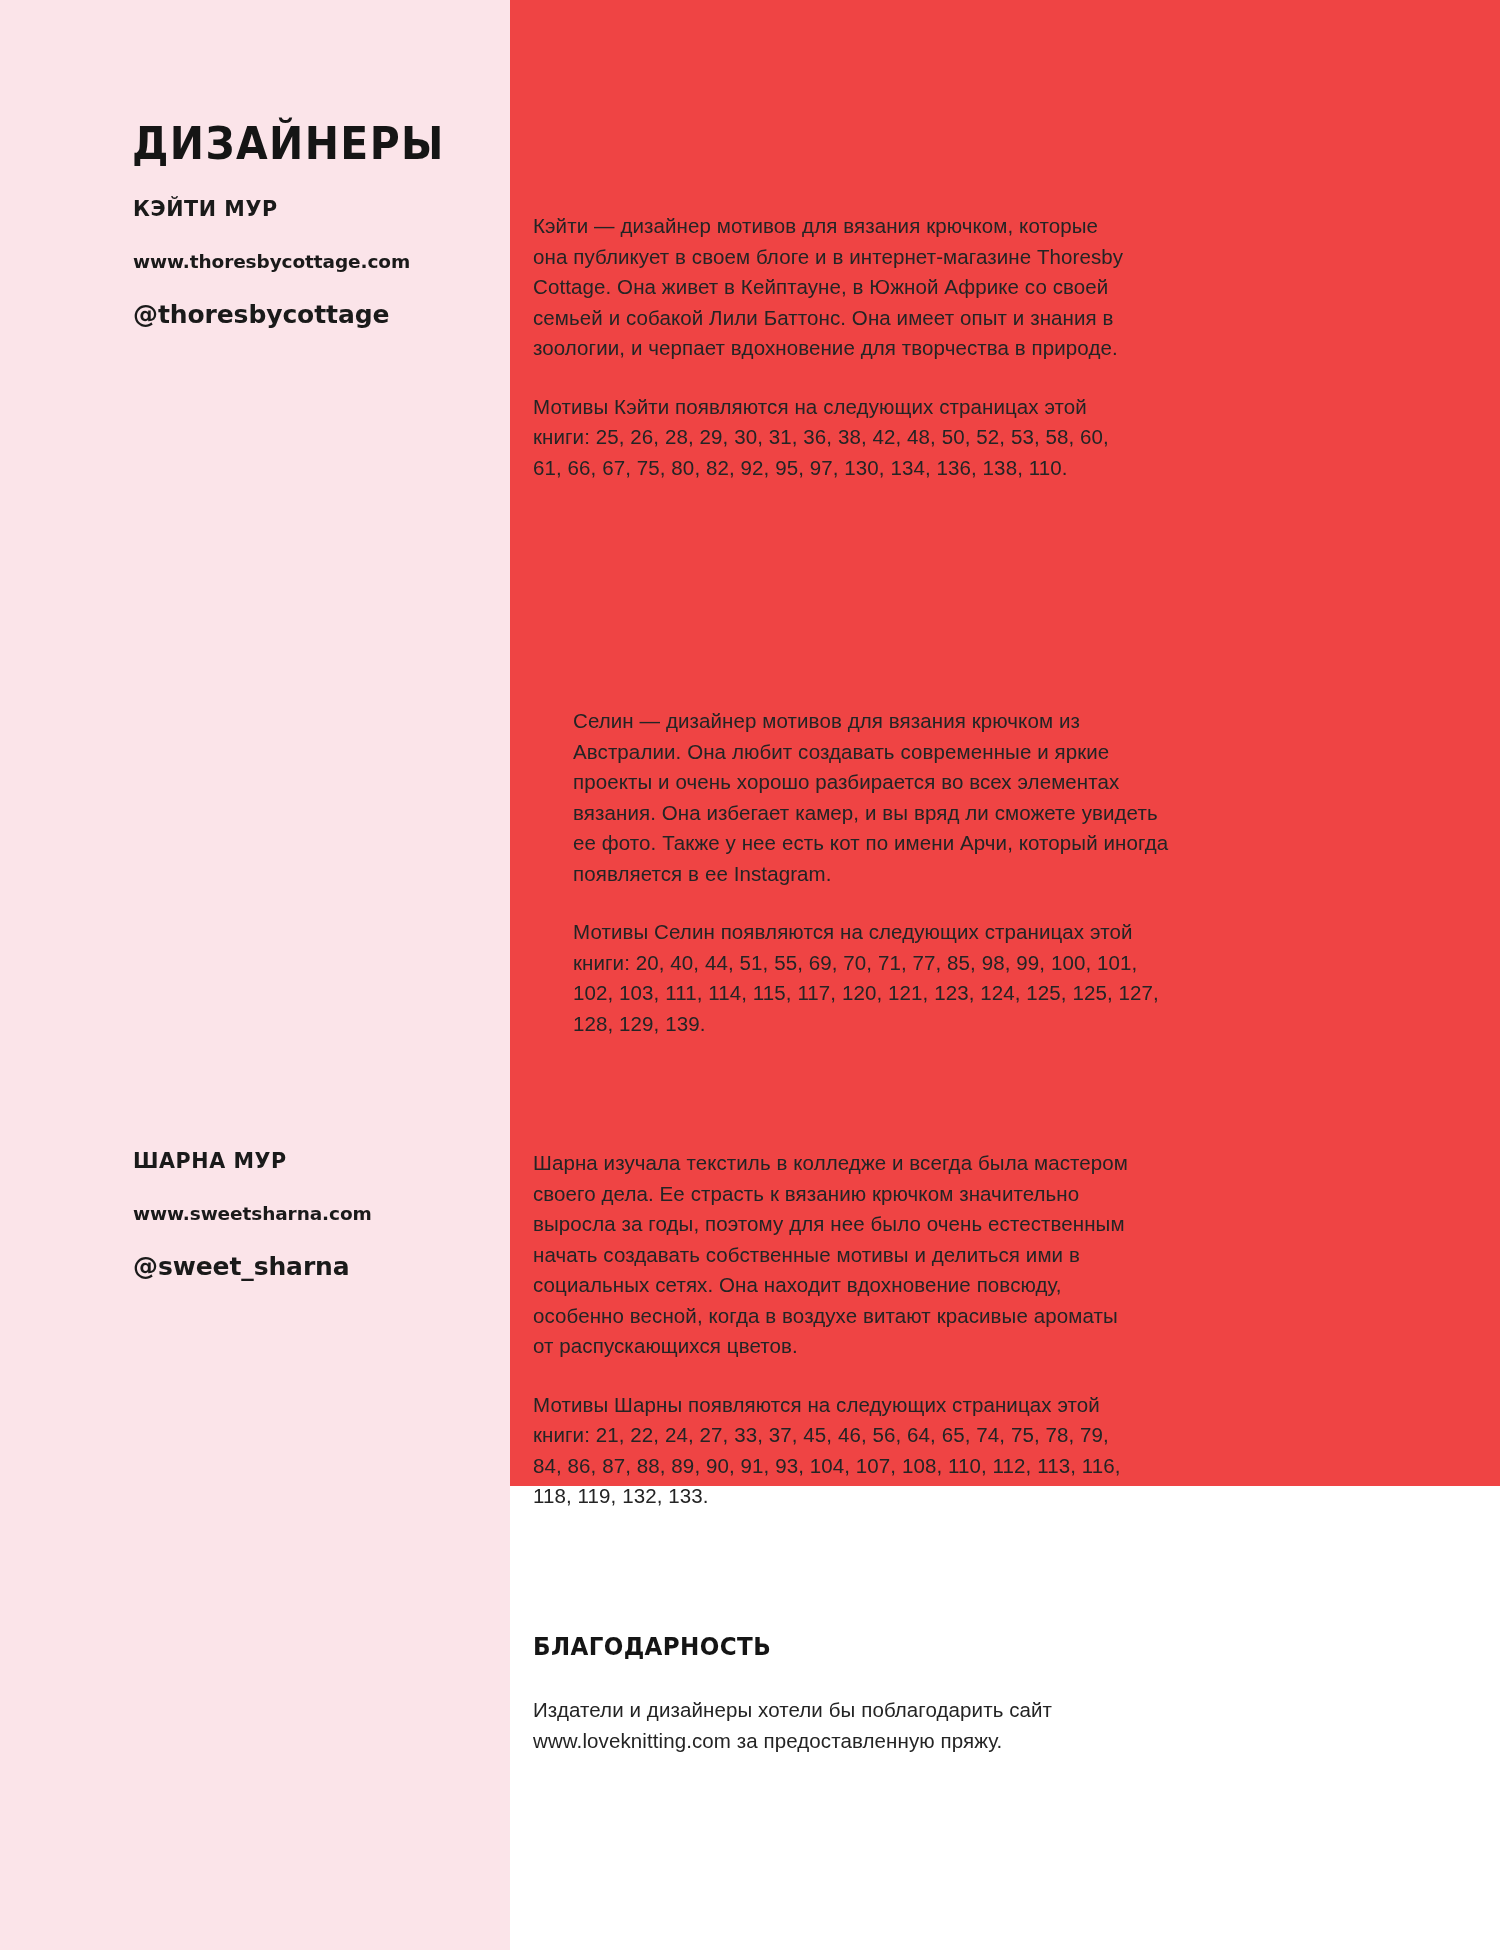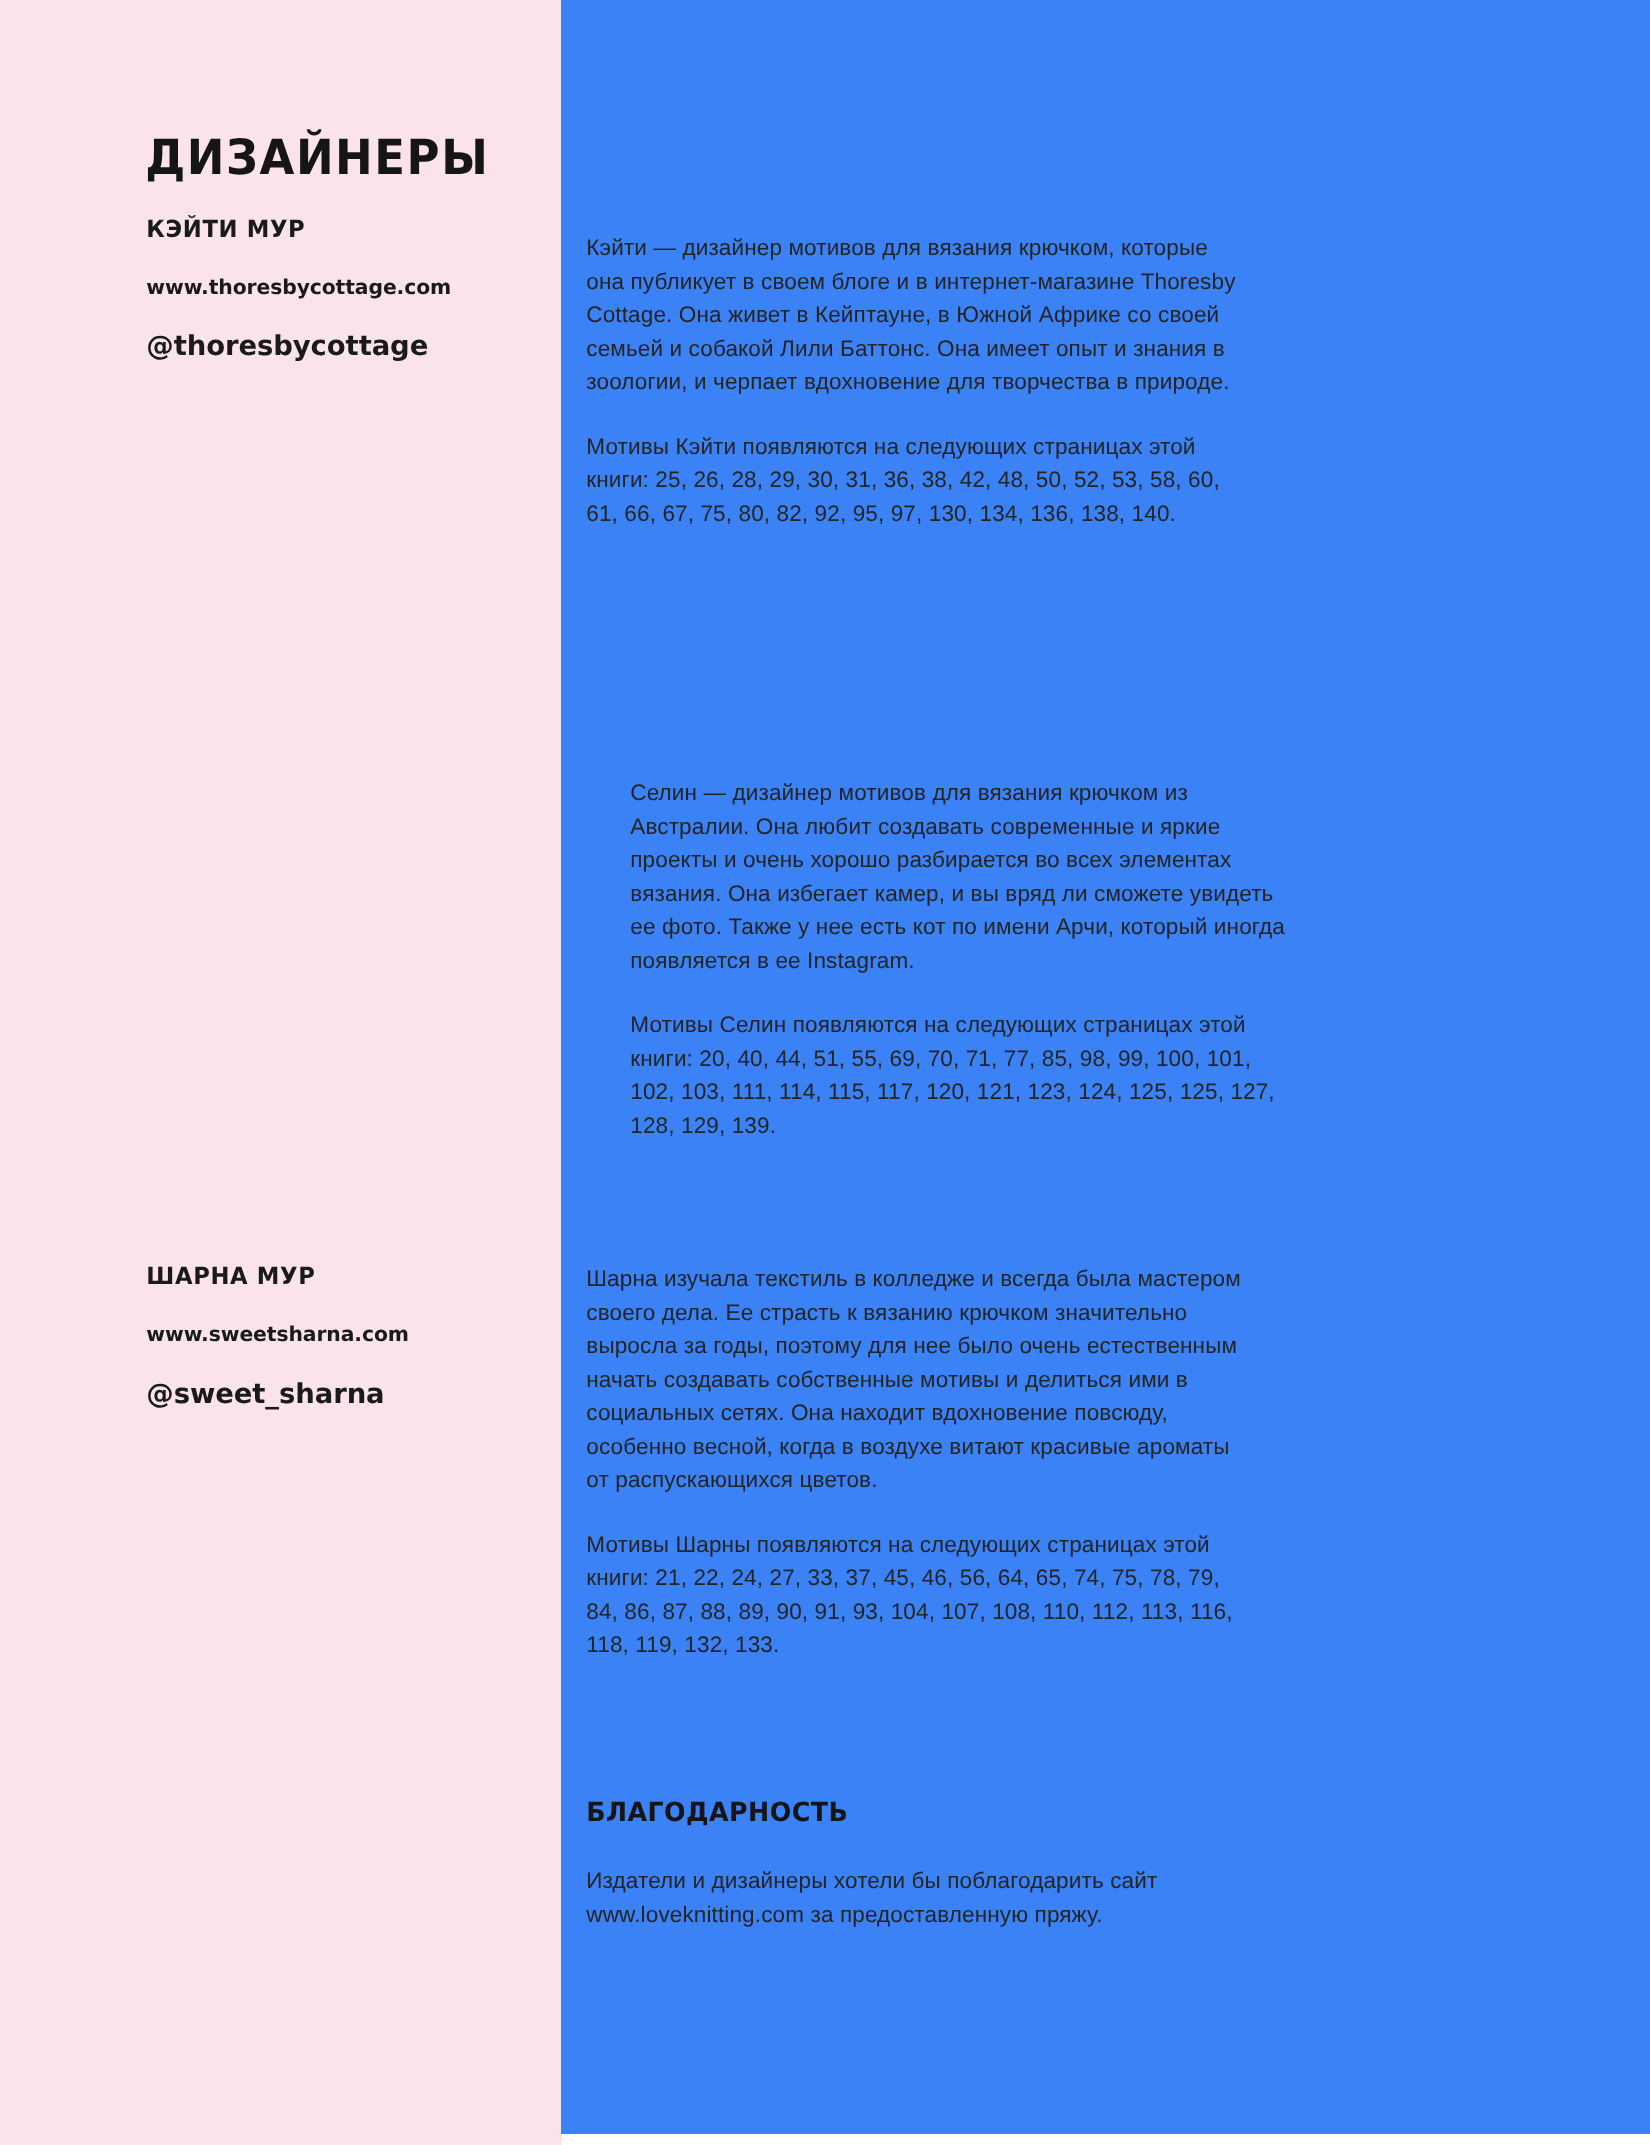--- a/index.html
+++ b/index.html
@@ -9,22 +9,22 @@
   body {
     width: 1500px;
     height: 1950px;
     background: #ffffff;
     font-family: "Liberation Sans", sans-serif;
     overflow: hidden;
   }
   .page {
     position: relative;
     width: 1500px;
-    height: 1940px;
-    background: #3b82f6;
+    height: 1486px;
+    background: #ef4444;
   }
   
   .pink-panel {
     position: absolute;
     left: 0;
     top: 0;
     width: 510px;
     height: 1950px;
     background: #fbe4e9;
   }
@@ -129,21 +129,21 @@
 
     <div class="page-title">ДИЗАЙНЕРЫ</div>
 
     <div class="designer-left" style="top:196px;">
       <p class="designer-name">КЭЙТИ МУР</p>
       <p class="designer-web">www.thoresbycottage.com</p>
       <p class="designer-social">@thoresbycottage</p>
     </div>
     <div class="designer-right" style="top:211px;">
       <p class="body-text">Кэйти — дизайнер мотивов для вязания крючком, которые она публикует в своем блоге и в интернет-магазине Thoresby Cottage. Она живет в Кейптауне, в Южной Африке со своей семьей и собакой Лили Баттонс. Она имеет опыт и знания в зоологии, и черпает вдохновение для творчества в природе.</p>
-      <p class="body-text">Мотивы Кэйти появляются на следующих страницах этой книги: 25, 26, 28, 29, 30, 31, 36, 38, 42, 48, 50, 52, 53, 58, 60, 61, 66, 67, 75, 80, 82, 92, 95, 97, 130, 134, 136, 138, 140.</p>
+      <p class="body-text">Мотивы Кэйти появляются на следующих страницах этой книги: 25, 26, 28, 29, 30, 31, 36, 38, 42, 48, 50, 52, 53, 58, 60, 61, 66, 67, 75, 80, 82, 92, 95, 97, 130, 134, 136, 138, 110.</p>
     </div>
 
     <div class="designer-right" style="top:706px;margin-left:40px;">
       <p class="body-text">Селин — дизайнер мотивов для вязания крючком из Австралии. Она любит создавать современные и яркие проекты и очень хорошо разбирается во всех элементах вязания. Она избегает камер, и вы вряд ли сможете увидеть ее фото. Также у нее есть кот по имени Арчи, который иногда появляется в ее Instagram.</p>
       <p class="body-text">Мотивы Селин появляются на следующих страницах этой книги: 20, 40, 44, 51, 55, 69, 70, 71, 77, 85, 98, 99, 100, 101, 102, 103, 111, 114, 115, 117, 120, 121, 123, 124, 125, 125, 127, 128, 129, 139.</p>
     </div>
 
     <div class="designer-left" style="top:1148px;">
       <p class="designer-name">ШАРНА МУР</p>
       <p class="designer-web">www.sweetsharna.com</p>

